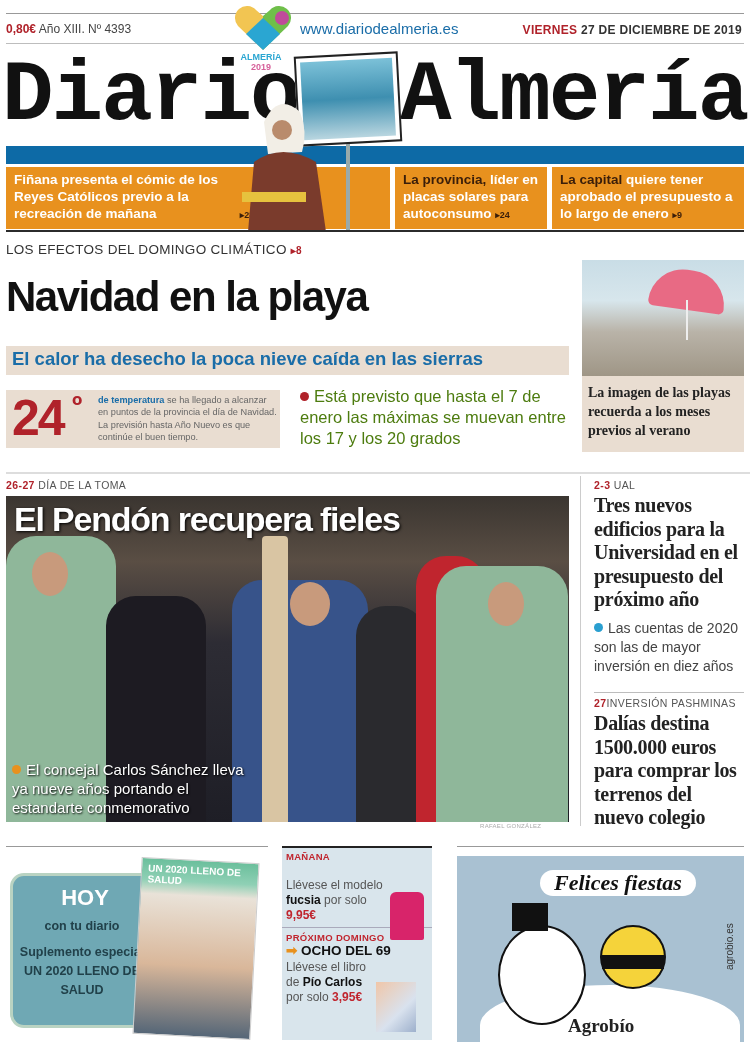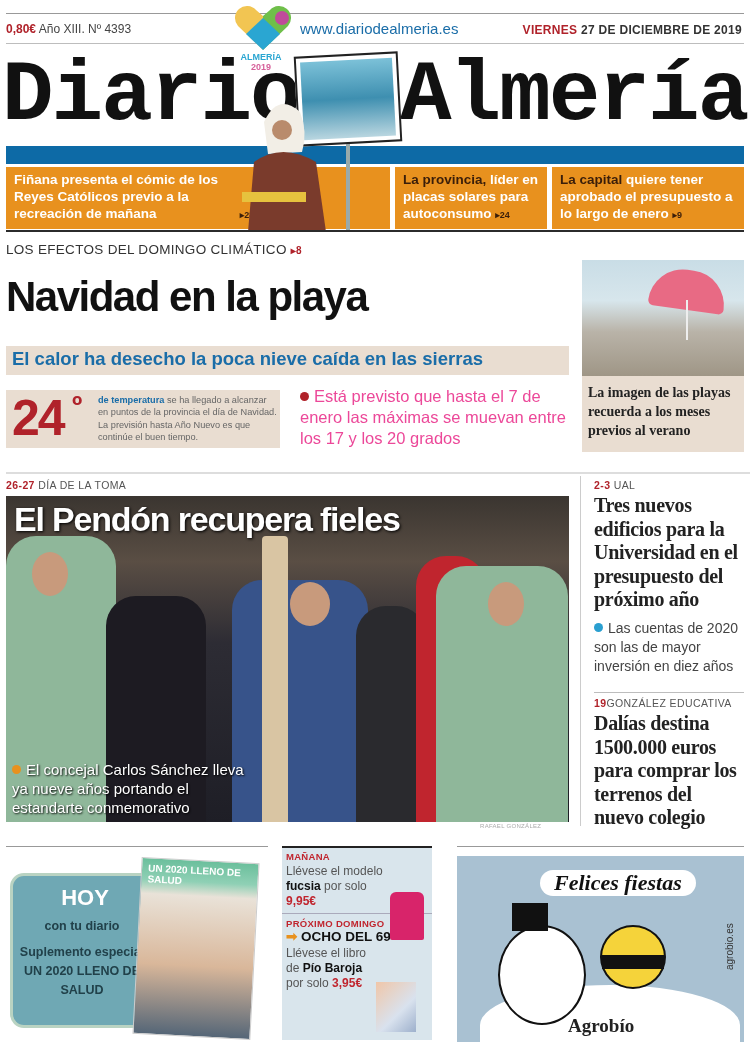--- a/index.html
+++ b/index.html
@@ -28,21 +28,21 @@
 .stand{left:346px;top:140px;width:4px;height:92px;background:#9aa}
 .kicker{left:6px;top:242px;font-size:13.5px;color:#333;letter-spacing:.3px}
 .kicker .pg{color:#b0222a;font-size:10px;font-weight:700}
 .head1{left:6px;top:262px;font-family:Liberation Sans, sans-serif;font-weight:700;font-size:42px;letter-spacing:-1.5px;line-height:70px;color:#111;white-space:nowrap}
 .subbar{left:6px;top:346px;width:563px;height:29px;background:#e9ddd1;color:#1a6da8;font-weight:700;font-size:18.5px;padding:2px 6px;white-space:nowrap}
 .tempbox{left:6px;top:390px;width:274px;height:58px;background:#e9ddd1}
 .temp{left:12px;top:388px;font-size:50px;color:#b0222a;font-weight:700;line-height:60px;letter-spacing:-2px}
 .tempdeg{left:72px;top:390px;font-size:28px;color:#b0222a;font-weight:700}
 .temptxt{left:98px;top:394px;width:180px;font-size:9.2px;line-height:12.4px;color:#666}
 .temptxt b{color:#1a6da8}
-.bullet1{left:300px;top:386px;width:275px;font-size:16.5px;line-height:21px;color:#ec4899}
+.bullet1{left:300px;top:386px;width:275px;font-size:16.5px;line-height:21px;color:#4d7c0f}
 .dot{display:inline-block;width:9px;height:9px;border-radius:50%;margin-right:5px;vertical-align:1px}
 .beach{left:582px;top:260px;width:162px;height:116px;background:linear-gradient(#c9dde6 0,#d7e6ec 35%,#b9b3a8 62%,#9f9686 100%)}
 .umbrella{left:650px;top:270px;width:76px;height:40px;background:#e86a84;border-radius:40px 40px 6px 6px;transform:rotate(8deg)}
 .umb-pole{left:686px;top:300px;width:2px;height:40px;background:#eee}
 .beachcap{left:582px;top:376px;width:162px;height:76px;background:#e9ddd1;font-family:"Liberation Serif",serif;font-weight:700;font-size:14px;line-height:19px;padding:7px 6px;color:#222}
 .sep2{left:6px;top:472px;width:744px;height:2px;background:#ddd}
 .kick2{left:6px;top:479px;font-size:10.5px;color:#555;letter-spacing:.4px}
 .kick2 b{color:#b0222a}
 .mainphoto{left:6px;top:496px;width:563px;height:326px;background:linear-gradient(180deg,#3a3530 0,#5a4e44 20%,#2d2c34 45%,#1e1e26 100%);overflow:hidden}
 .fig{position:absolute;border-radius:30px 30px 4px 4px}
@@ -149,45 +149,45 @@
 </div>
 <div class="abs head2">El Pendón recupera fieles</div>
 <div class="abs cap2"><span class="dot" style="background:#e8911e"></span><span>El concejal Carlos Sánchez lleva ya nueve años portando el estandarte conmemorativo</span></div>
 <div class="abs credit">RAFAEL GONZÁLEZ</div>
 
 <div class="vline" style="left:580px;top:476px;height:350px"></div>
 <div class="abs side-k" style="left:594px;top:479px"><b>2-3</b> <span>UAL</span></div>
 <div class="abs sideh" style="left:594px;top:494px;width:150px">Tres nuevos edificios para la Universidad en el presupuesto del próximo año</div>
 <div class="abs sideb" style="left:594px;top:619px;width:150px"><span class="dot" style="background:#2a9fd0"></span><span>Las cuentas de 2020 son las de mayor inversión en diez años</span></div>
 <div class="hr" style="left:594px;top:692px;width:150px"></div>
-<div class="abs side-k" style="left:594px;top:697px"><b>19</b><span>GONZÁLEZ EDUCATIVA</span></div>
+<div class="abs side-k" style="left:594px;top:697px"><b>27</b><span>INVERSIÓN PASHMINAS</span></div>
 <div class="abs sideh" style="left:594px;top:712px;width:150px">Dalías destina 1500.000 euros para comprar los terrenos del nuevo colegio</div>
 
 <div class="hr" style="left:6px;top:846px;width:262px;background:#999"></div>
 <div class="abs promo1"></div>
 <div class="abs hoy">HOY</div>
 <div class="abs hoytxt">
     <div>con tu diario</div>
     <div style="line-height:19px;margin-top:6px">Suplemento especial UN 2020 LLENO DE SALUD</div>
   </div>
 <div class="abs mag">
     <div class="t">UN 2020 LLENO DE SALUD</div>
   </div>
 
 <div class="hr" style="left:282px;top:846px;width:150px;height:2px;background:#222"></div>
 <div class="abs promo2">
   <div style="padding:3px 4px 0">
     <div class="lab">MAÑANA</div>
-    <div class="tx" style="width:98px;margin-top:2px"><span>Llévese el modelo</span> <b>fucsia</b> <span>por solo</span> <span class="r">9,95€</span></div>
+    <div class="tx" style="width:98px;margin-top:16px"><span>Llévese el modelo</span> <b>fucsia</b> <span>por solo</span> <span class="r">9,95€</span></div>
   </div>
   <div style="height:1px;background:#aab;margin:4px 0"></div>
   <div style="padding:0 4px">
     <div class="lab">PRÓXIMO DOMINGO</div>
     <div class="tit"><span class="arrow">➡</span> <span>OCHO DEL 69</span></div>
-    <div class="tx" style="width:88px;margin-top:2px"><span>Llévese el libro de</span> <b>Pío Baroja</b> <span>por solo</span> <span class="r">3,95€</span></div>
+    <div class="tx" style="width:88px;margin-top:2px"><span>Llévese el libro de</span> <b>Pío Carlos</b> <span>por solo</span> <span class="r">3,95€</span></div>
   </div>
 </div>
 <div class="abs scarf"></div>
 <div class="abs book"></div>
 
 <div class="hr" style="left:457px;top:846px;width:287px;background:#999"></div>
 <div class="abs promo3"></div>
 <div class="abs hill"></div>
 <div class="abs snow"></div>
 <div class="abs hat"></div>

